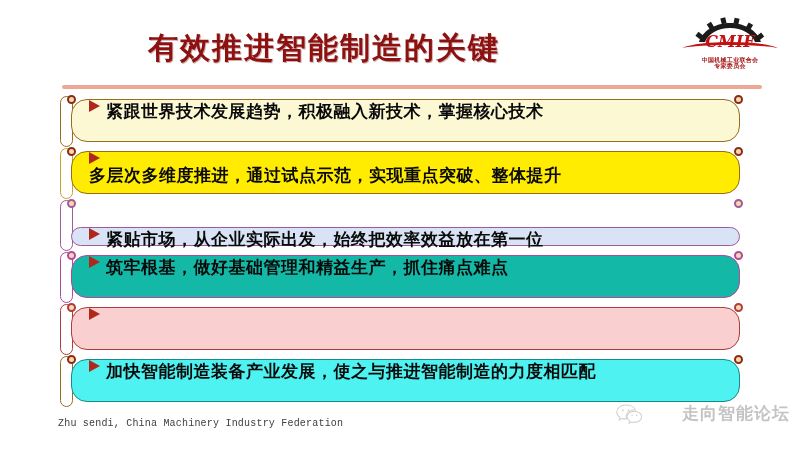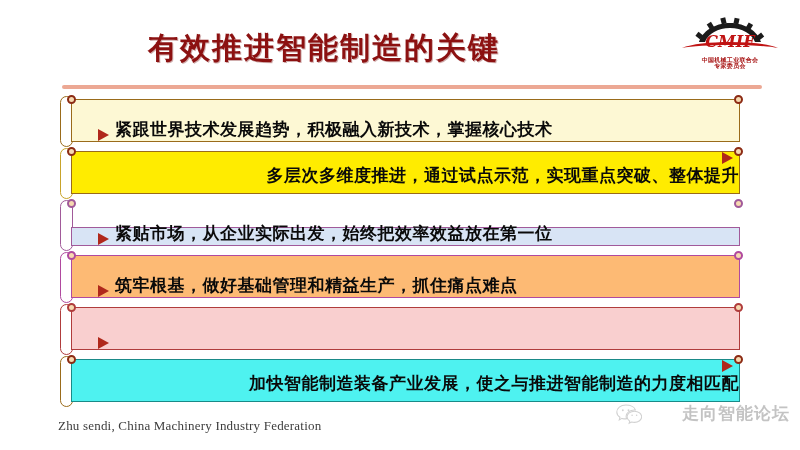--- a/index.html
+++ b/index.html
@@ -111,22 +111,23 @@
   .bar-body {
     position: absolute;
     left: 11px;
     right: 0;
     top: 0;
     bottom: 0;
     box-sizing: border-box;
     border-width: 1.5px;
     border-style: solid;
     display: flex;
-    align-items: flex-end;
-    padding-left: 26px;
+    align-items: flex-start;
+    padding-left: 17px;
+    border-radius: 16px;
   }
   
   .pin {
     position: absolute;
     top: -4px;
     width: 9px;
     height: 9px;
     border-radius: 50%;
     box-sizing: border-box;
     border: 2px solid #8c2b14;
@@ -152,22 +153,22 @@
     color: #0a0a0a;
     letter-spacing: 0.5px;
     white-space: nowrap;
   }
 
   
   .footer-credit {
     position: absolute;
     left: 58px;
     top: 418px;
-    font-family: Liberation Serif, serif;
-    font-size: 13px;
+    font-family: Liberation Mono, monospace;
+    font-size: 10px;
     color: #3d3d3d;
     letter-spacing: 0.2px;
     text-align: right;
   }
 
   
   .watermark {
     position: absolute;
     right: 10px;
     top: 402px;
@@ -252,40 +253,40 @@
       <div class="bar-body" style="background:#d8e4f5;border-color:#a15a9a;margin-top:24px;">
         <span class="bullet"></span>
         <span class="bar-text">紧贴市场，从企业实际出发，始终把效率效益放在第一位</span>
       </div>
       <span class="pin left" style="border-color:#a15a9a;"></span>
       <span class="pin right" style="border-color:#a15a9a;"></span>
     </div>
 
     <div class="bar">
       <div class="bar-tab" style="border:1.5px solid #b0499f;"></div>
-      <div class="bar-body" style="background:#fdba74;border-color:#b0499f;">
+      <div class="bar-body" style="background:#14b8a6;border-color:#b0499f;">
         <span class="bullet"></span>
         <span class="bar-text">筑牢根基，做好基础管理和精益生产，抓住痛点难点</span>
       </div>
       <span class="pin left" style="border-color:#b0499f;"></span>
       <span class="pin right" style="border-color:#b0499f;"></span>
     </div>
 
     <div class="bar">
       <div class="bar-tab" style="border:1.5px solid #b03c3c;"></div>
       <div class="bar-body" style="background:#f9cfcf;border-color:#b03c3c;">
         <span class="bullet"></span>
       </div>
       <span class="pin left" style="border-color:#b03c3c;"></span>
       <span class="pin right" style="border-color:#b03c3c;"></span>
     </div>
 
     <div class="bar">
       <div class="bar-tab" style="border:1.5px solid #9a6b1a;"></div>
-      <div class="bar-body" style="background:#4ef2f0;border-color:#1a8a88;flex-direction:column;">
+      <div class="bar-body" style="background:#4ef2f0;border-color:#1a8a88;">
         <span class="bullet"></span>
         <span class="bar-text">加快智能制造装备产业发展，使之与推进智能制造的力度相匹配</span>
       </div>
       <span class="pin left"></span>
       <span class="pin right"></span>
     </div>
 
   </div>
 
   <div class="footer-credit">Zhu sendi, China Machinery Industry Federation</div>

